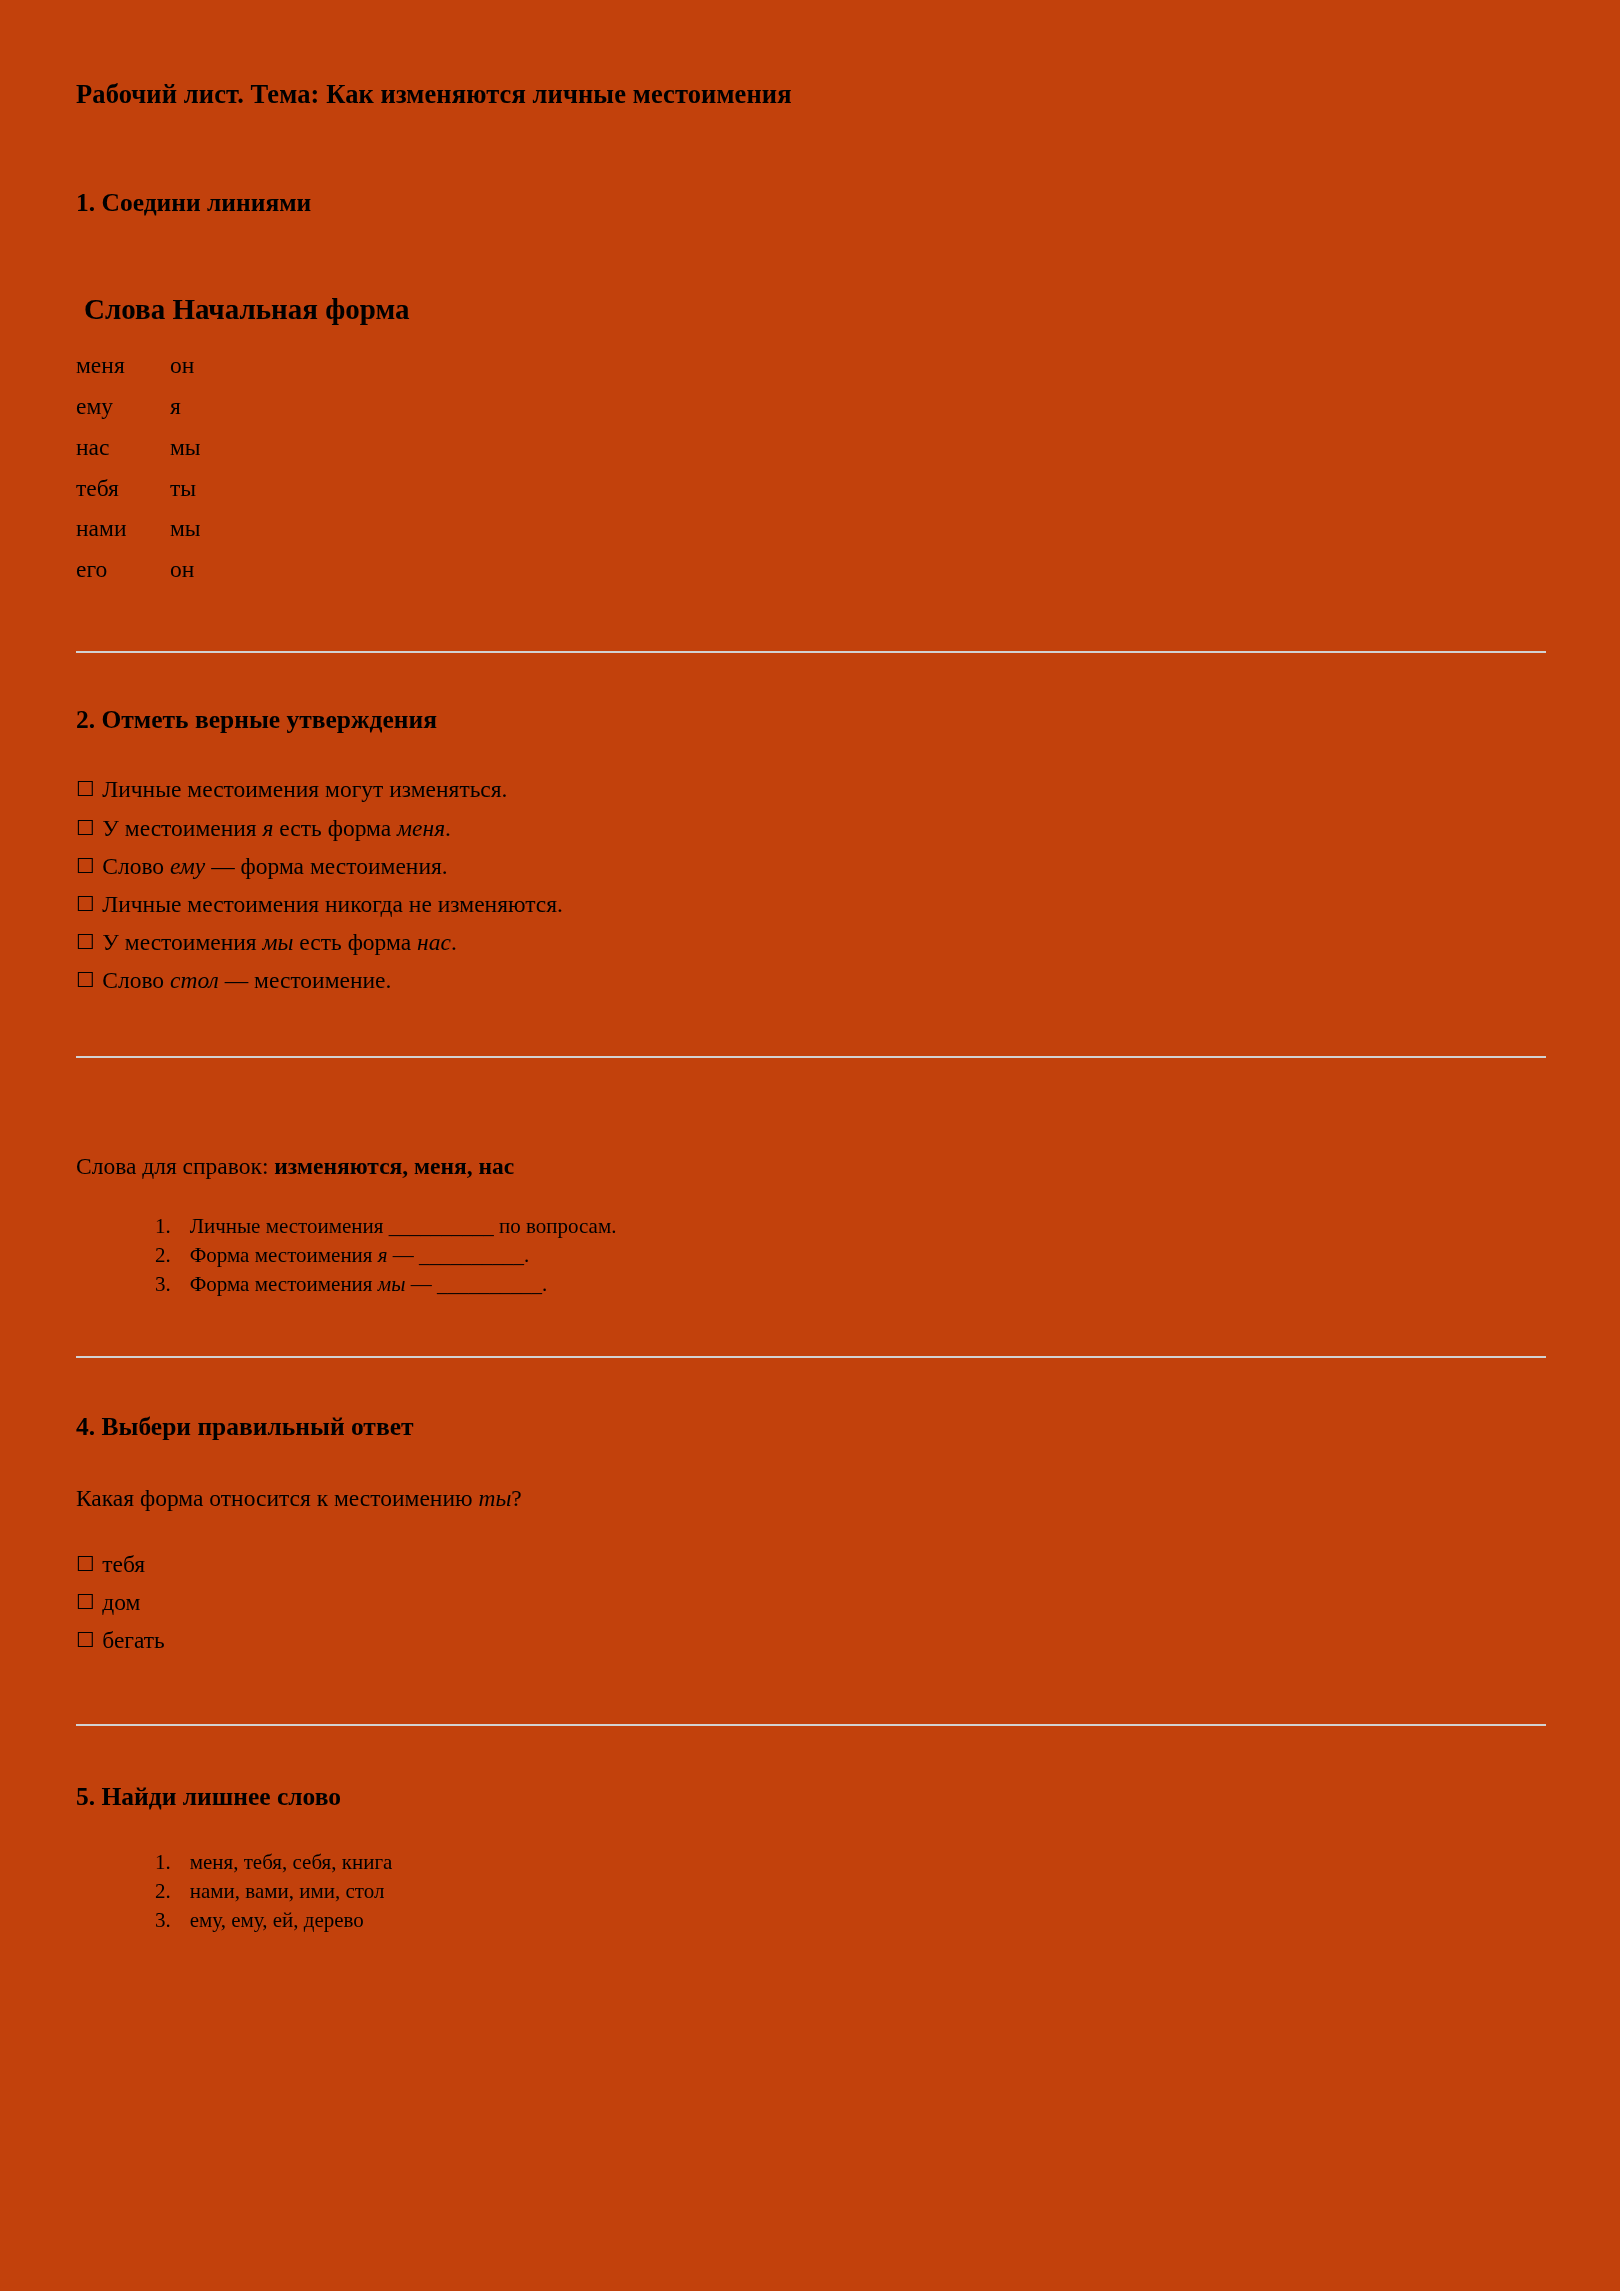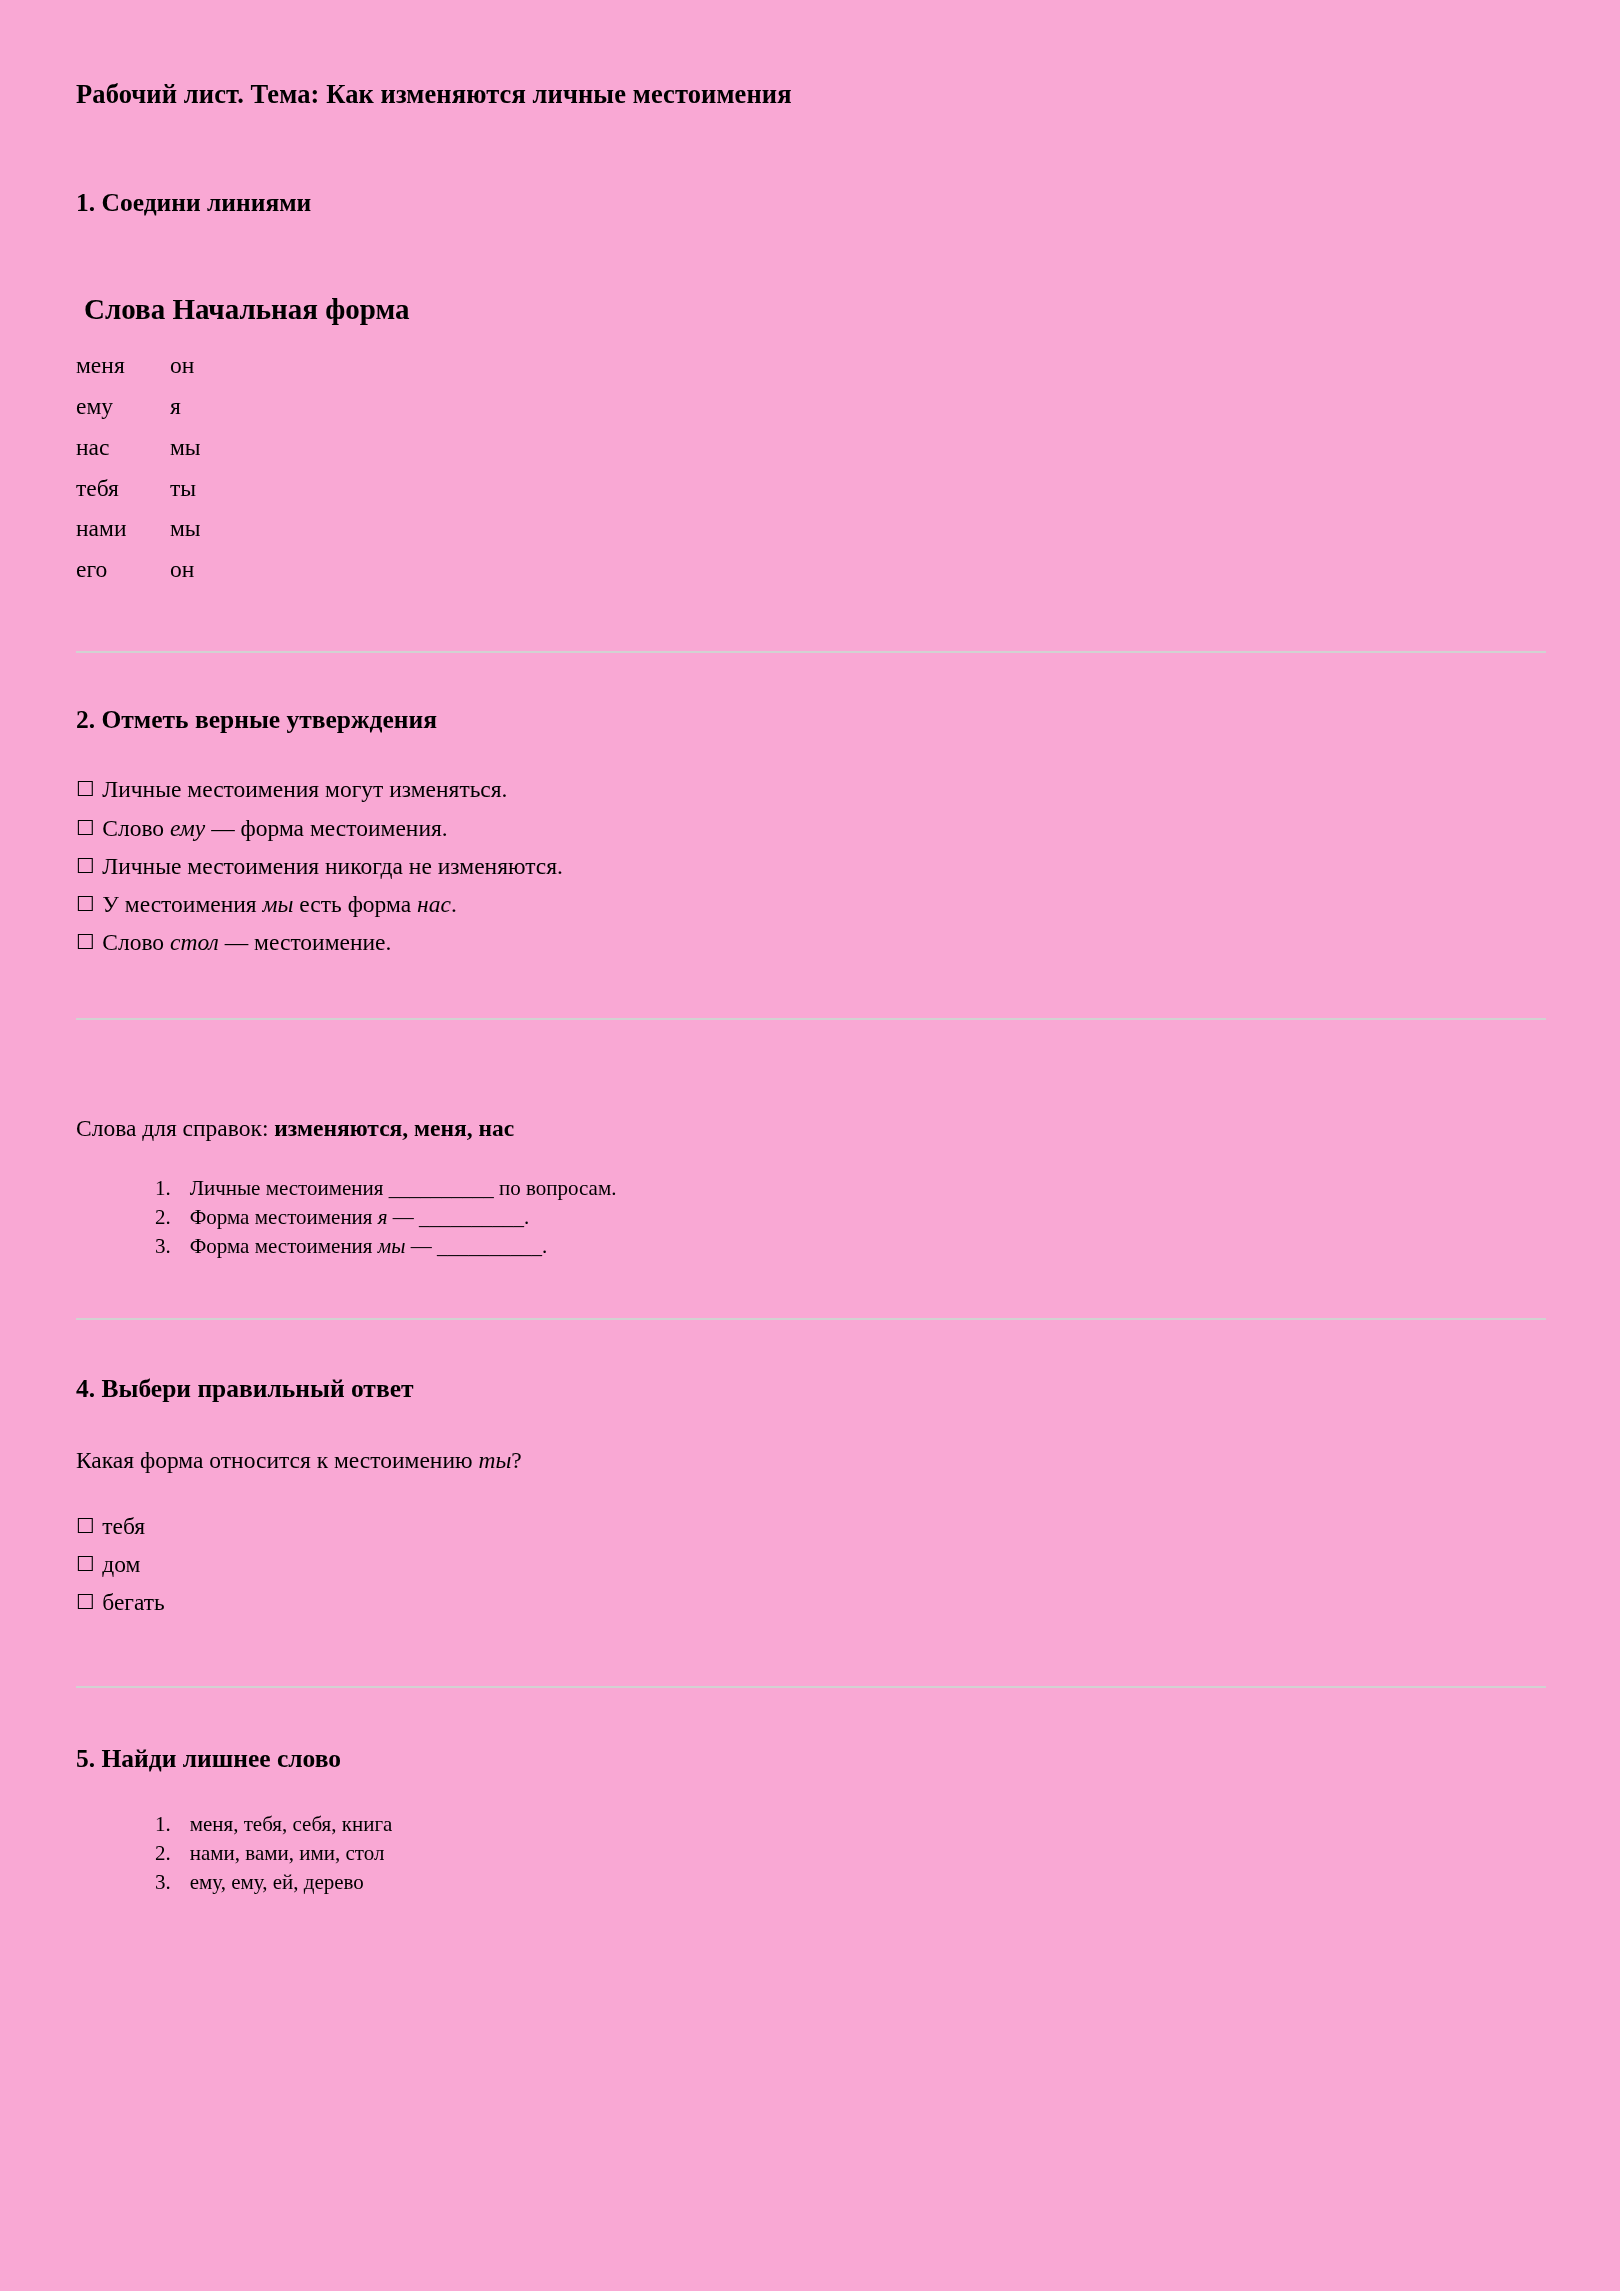--- a/index.html
+++ b/index.html
@@ -11,21 +11,21 @@
     width: 1620px;
     height: 2292px;
     font-family: "Liberation Serif", "DejaVu Serif", serif;
     color: #000000;
     -webkit-font-smoothing: antialiased;
   }
   .page {
     position: relative;
     width: 1620px;
     height: 2292px;
-    background: #f9a8d4;
+    background: #c2410c;
     box-sizing: border-box;
     padding: 0;
     overflow: hidden;
   }
   .content {
     position: absolute;
     left: 76px;
     top: 0;
     width: 1470px;
   }
@@ -187,20 +187,23 @@
 
     <div class="sp-h2"></div>
     <h2 class="section-title">2. Отметь верные утверждения</h2>
 
     <div class="sp-list2"></div>
     <ul class="checklist">
       <li>
         <span class="cbox">☐</span><span>Личные местоимения могут изменяться.</span>
       </li>
       <li>
+        <span class="cbox">☐</span><span>У местоимения </span><em>я</em><span> есть форма </span><em>меня</em><span>.</span>
+      </li>
+      <li>
         <span class="cbox">☐</span><span>Слово </span><em>ему</em><span> — форма местоимения.</span>
       </li>
       <li>
         <span class="cbox">☐</span><span>Личные местоимения никогда не изменяются.</span>
       </li>
       <li>
         <span class="cbox">☐</span><span>У местоимения </span><em>мы</em><span> есть форма </span><em>нас</em><span>.</span>
       </li>
       <li>
         <span class="cbox">☐</span><span>Слово </span><em>стол</em><span> — местоимение.</span>

